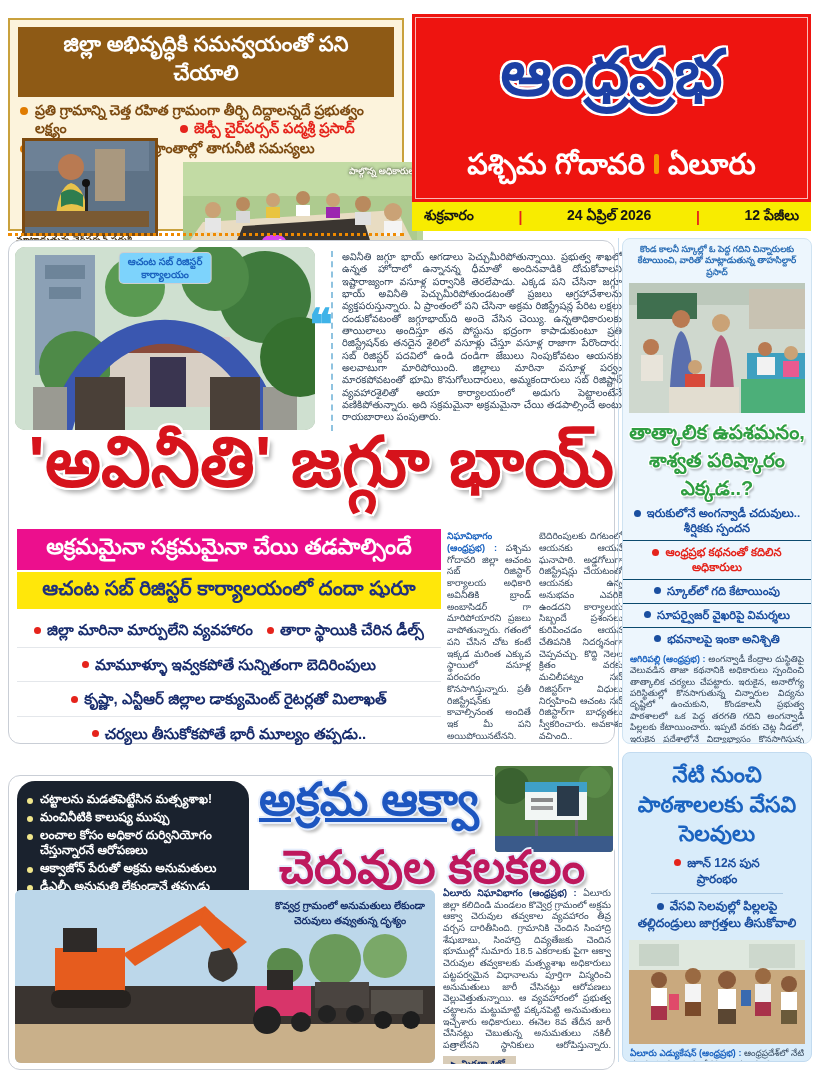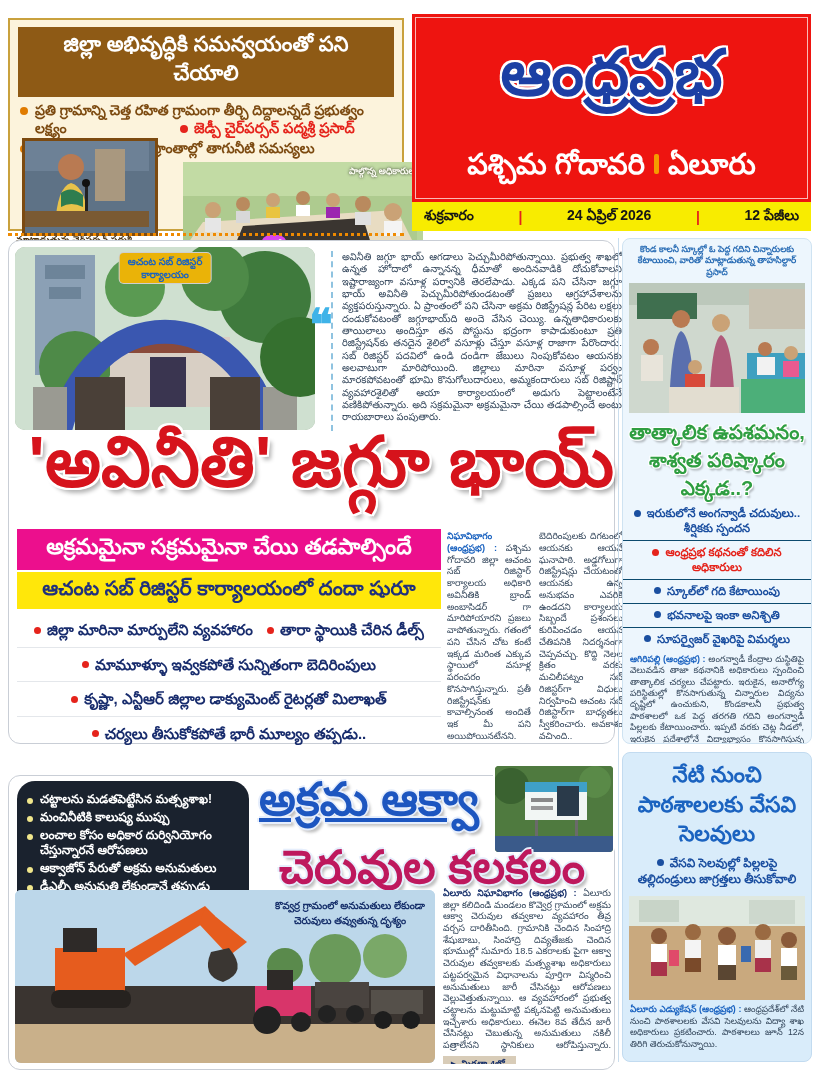--- a/index.html
+++ b/index.html
@@ -33,21 +33,21 @@
         text-shadow:-2px 0 #fff,2px 0 #fff,0 -2px #fff,0 2px #fff,-2px -2px #fff,2px 2px #fff,-2px 2px #fff,2px -2px #fff;}
   .edition{margin-top:22px;text-align:center;color:#fff;font-weight:800;font-size:29px;white-space:nowrap;}
   .ediv{display:inline-block;width:5px;height:20px;background:#f59b00;margin:0 9px;border-radius:2px;}
   .datebar{left:412px;top:202px;width:399px;height:29px;background:#f8ec00;display:flex;align-items:center;
            justify-content:space-between;padding:0 12px;font-size:14px;font-weight:800;color:#161616;}
   .dsep{color:#e5231b;font-weight:900;}
 
   
   .mainbox{left:8px;top:240px;width:607px;height:504px;background:#fff;border:1.5px solid #c9ced6;border-radius:12px;}
   .arch{position:absolute;left:6px;top:6px;width:300px;height:183px;border-radius:10px;overflow:hidden;background:#9fb79a;}
-  .arch-label{position:absolute;top:6px;left:50%;transform:translateX(-50%);background:#eab308;border-radius:4px;
+  .arch-label{position:absolute;top:6px;left:50%;transform:translateX(-50%);background:#7dd3fc;border-radius:4px;
               padding:2px 8px;font-size:10px;font-weight:800;color:#1b63c0;text-align:center;line-height:1.3;
               box-shadow:0 0 0 1px #cfcfcf;white-space:nowrap;}
   .lead{position:absolute;left:322px;top:10px;width:280px;height:180px;font-size:9.8px;line-height:1.26;
         color:#32455a;overflow:hidden;border-left:2px dashed #8fc3e0;padding-left:9px;text-align:justify;}
   .quote{position:absolute;left:300px;top:62px;font-size:44px;color:#3fb3e8;font-weight:900;line-height:1;}
   .bighead{position:absolute;left:0;top:172px;width:100%;text-align:right;font-size:70px;font-weight:900;
            color:#d6131c;white-space:nowrap;line-height:1.4;
            text-shadow:-2px 0 #fff,2px 0 #fff,0 -2px #fff,0 2px #fff,-2px -2px #fff,2px 2px #fff,-2px 2px #fff,
                        2px -2px #fff,4px 5px 4px rgba(0,0,0,.3);}
   .sub-m{position:absolute;left:8px;top:288px;width:424px;height:41px;background:#ec0f8d;color:#fff;font-weight:800;
@@ -257,32 +257,33 @@
         <circle cx="162" cy="70" r="7" fill="#caa276"></circle>
           <rect x="154" y="78" width="16" height="16" fill="#e85a90"></rect>
         <rect x="112" y="96" width="64" height="34" fill="#4caf79"></rect>
       </svg>
     </figure>
     <div class="greenhead">తాత్కాలిక ఉపశమనం, శాశ్వత పరిష్కారం ఎక్కడ..?</div>
     <div>
       <div class="sb-bul"><span class="bdot" style="background:#1b4fa0;"></span><span>ఇరుకులోనే అంగన్వాడీ చదువులు.. శీర్షికకు స్పందన</span></div>
       <div class="sb-bul red"><span class="bdot"></span><span>ఆంధ్రప్రభ కథనంతో కదిలిన అధికారులు</span></div>
       <div class="sb-bul"><span class="bdot" style="background:#1b4fa0;"></span><span>స్కూల్‌లో గది కేటాయింపు</span></div>
+      <div class="sb-bul"><span class="bdot" style="background:#1b4fa0;"></span><span>సూపర్వైజర్ వైఖరిపై విమర్శలు</span></div>
       <div class="sb-bul"><span class="bdot" style="background:#1b4fa0;"></span><span>భవనాలపై ఇంకా అనిశ్చితి</span></div>
-      <div class="sb-bul"><span class="bdot" style="background:#1b4fa0;"></span><span>సూపర్వైజర్ వైఖరిపై విమర్శలు</span></div>
     </div>
     <div class="sb-body">
       <span class="collbl">ఆగిరిపల్లి (ఆంధ్రప్రభ) :</span>
       <span>అంగన్వాడీ కేంద్రాల దుస్థితిపై వెలువడిన తాజా కథనానికి అధికారులు స్పందించి తాత్కాలిక చర్యలు చేపట్టారు. ఇరుకైన, అనారోగ్య పరిస్థితుల్లో కొనసాగుతున్న చిన్నారుల విద్యను దృష్టిలో ఉంచుకుని, కొండకాలనీ ప్రభుత్వ పాఠశాలలో ఒక పెద్ద తరగతి గదిని అంగన్వాడీ పిల్లలకు కేటాయించారు. ఇప్పటి వరకు చెట్ల నీడలో, ఇరుకైన ప్రదేశాల్లోనే విద్యాభ్యాసం కొనసాగిస్తున్న చిన్నారులకు ఇది కొంత ఊరటనిచ్చే పరిణామంగా కనిపిస్తోంది. తహసీల్దార్ పిఎన్వి ప్రసాద్ గురువారం ఉదయం చిన్నారులతో ప్రత్యక్షంగా మాట్లాడటం, వారి పరిస్థితిని పరిశీలించడం జరిగింది. ఉపాధ్యాయులతో, అంగన్వాడి సిబ్బందితో మాట్లాడి వెంటనే గది కేటాయింపు</span>
     </div>
 
   </aside>
 
   <aside class="abs sbbot">
     <div class="sbb-head">నేటి నుంచి పాఠశాలలకు వేసవి సెలవులు</div>
+    <div class="sbb-bul first"><span class="bdot"></span><span>జూన్ 12న పున ప్రారంభం</span></div>
     <div class="sbb-bul"><span class="bdot" style="background:#1b4fa0;"></span><span>వేసవి సెలవుల్లో పిల్లలపై తల్లిదండ్రులు జాగ్రత్తలు తీసుకోవాలి</span></div>
     <figure class="sb-photo2" style="margin:5px auto 3px;">
       <svg width="176" height="104" viewBox="0 0 176 104">
         <rect width="176" height="104" fill="#c9a97e"></rect>
         <rect x="0" y="0" width="176" height="30" fill="#dfe8df"></rect>
         <rect x="10" y="4" width="40" height="22" fill="#c8d4c8"></rect>
           <rect x="120" y="4" width="46" height="24" fill="#cdd8cd"></rect>
         <circle cx="30" cy="40" r="8" fill="#8a5a3a"></circle>
           <rect x="22" y="48" width="16" height="18" fill="#fff"></rect>
           <rect x="22" y="66" width="16" height="14" fill="#a8324a"></rect>

